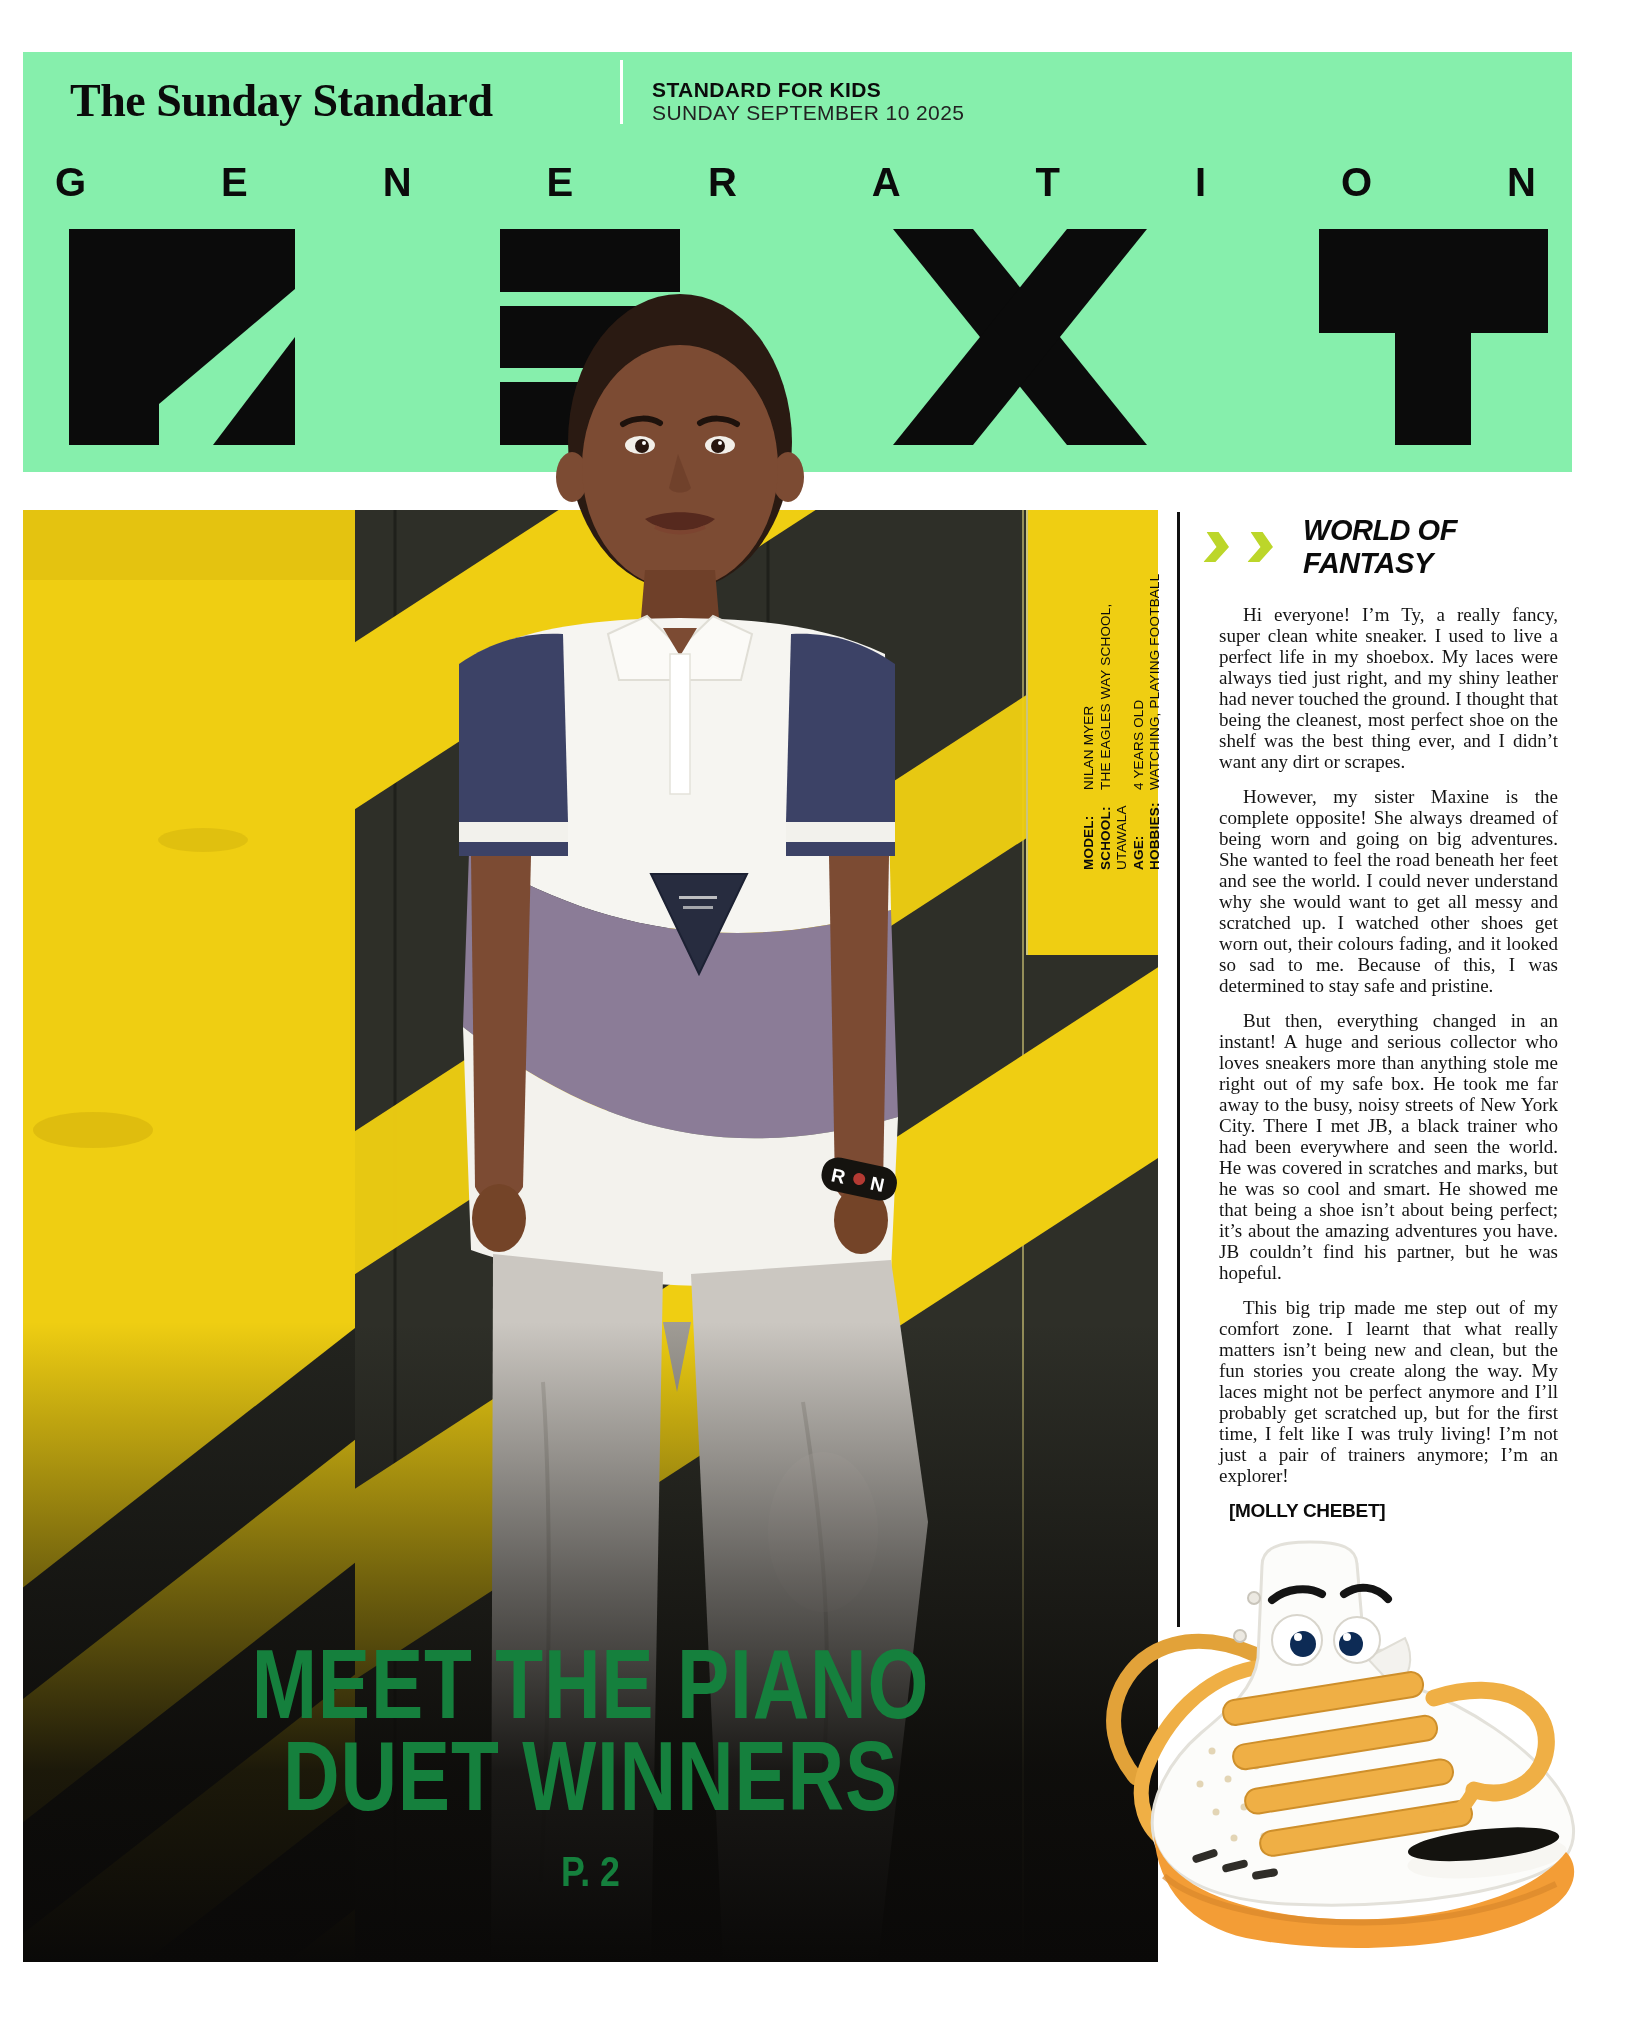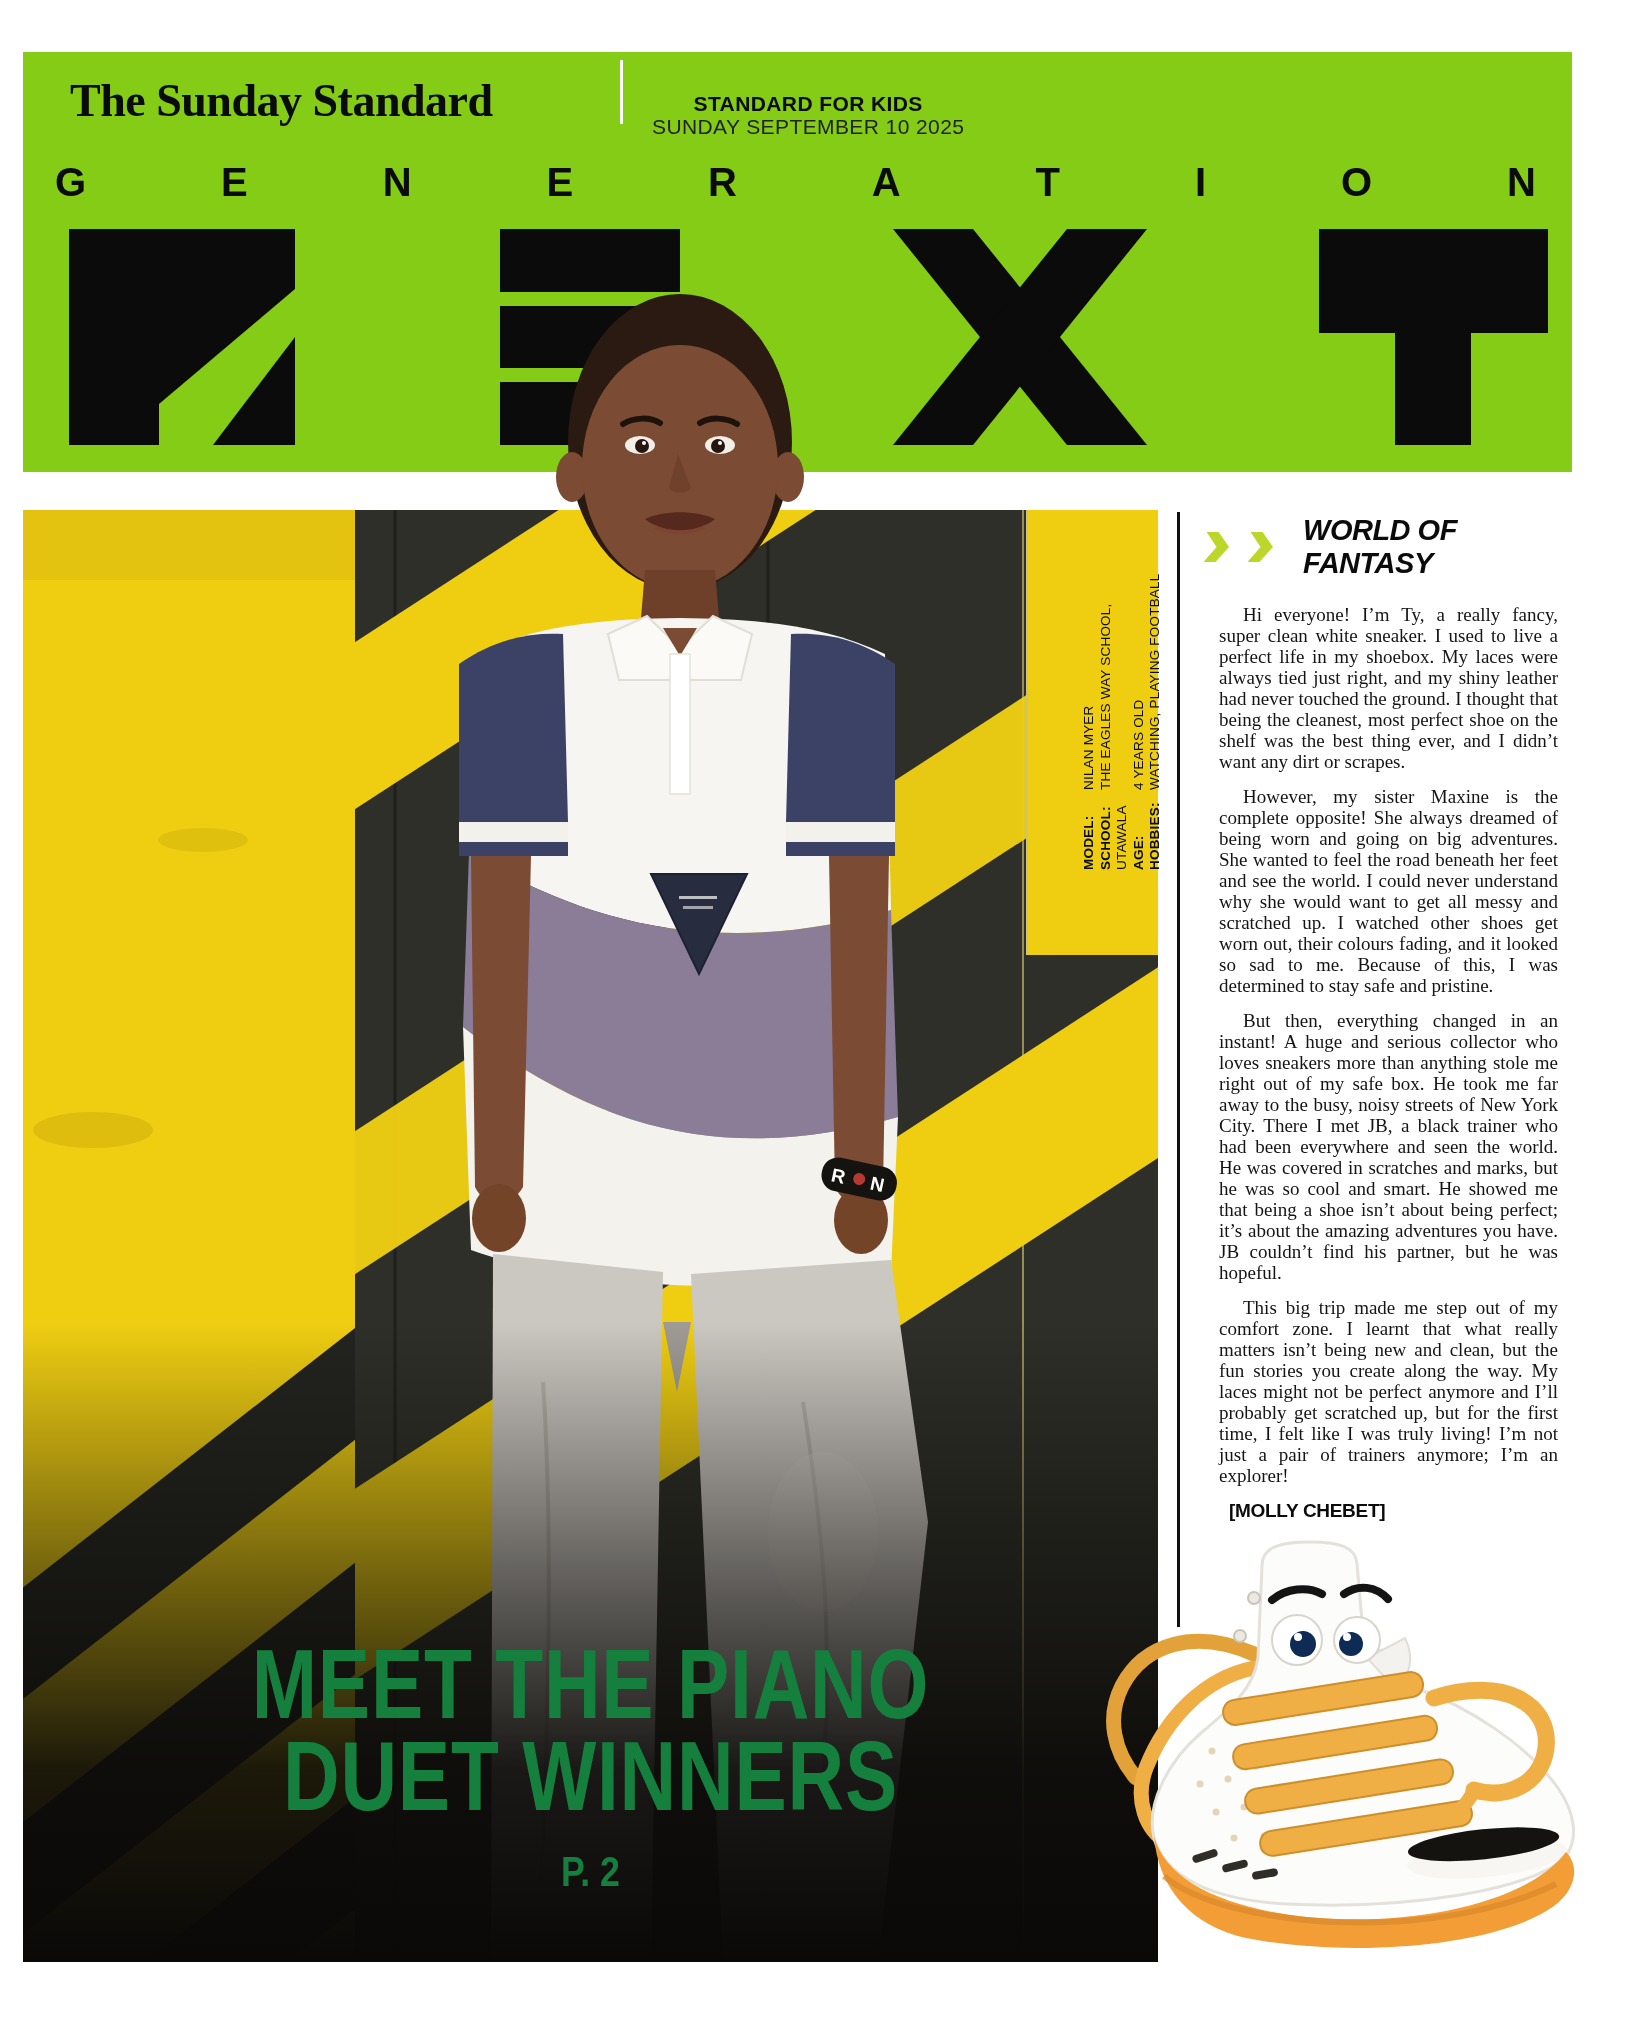--- a/index.html
+++ b/index.html
@@ -1,25 +1,25 @@
 <!DOCTYPE html>
 <html><head>
 <meta charset="utf-8">
 <style>
   html,body{margin:0;padding:0;background:#fff;}
   .page{position:relative;width:1638px;height:2021px;background:#fff;overflow:hidden;
         font-family:"Liberation Sans",sans-serif;color:#111;}
   .sr{position:absolute;width:1px;height:1px;overflow:hidden;clip:rect(0 0 0 0);white-space:nowrap;}
 
   
-  .masthead{position:absolute;left:23px;top:52px;width:1549px;height:420px;background:#84cc16;z-index:1;}
+  .masthead{position:absolute;left:23px;top:52px;width:1549px;height:420px;background:#86efac;z-index:1;}
   .paper-name{position:absolute;left:47px;top:22px;font-family:"Liberation Serif",serif;
               font-size:46px;font-weight:600;letter-spacing:-0.5px;color:#0b0b0b;}
   .mh-div{position:absolute;left:597px;top:8px;width:3px;height:64px;background:#fff;}
-  .mh-right{position:absolute;left:629px;top:40px;line-height:23px;text-align:center;}
+  .mh-right{position:absolute;left:629px;top:26px;line-height:23px;}
   .mh-kids{font-size:21px;font-weight:bold;letter-spacing:0.4px;color:#0b0b0b;}
   .mh-date{font-size:21px;font-weight:normal;letter-spacing:0.4px;color:#222;}
   .gen-row{position:absolute;left:32px;right:36px;top:110px;display:flex;justify-content:space-between;
            font-size:40px;font-weight:bold;color:#0b0b0b;line-height:1;}
   .next-svg{position:absolute;left:0;top:0;width:1549px;height:420px;}
 
   
   .photo{position:absolute;left:23px;top:510px;width:1135px;height:1452px;background:#2E2F28;z-index:2;}
   .photo svg{position:absolute;left:0;top:0;}
   .boy-svg{position:absolute;left:23px;top:282px;width:1135px;height:1680px;z-index:3;}

